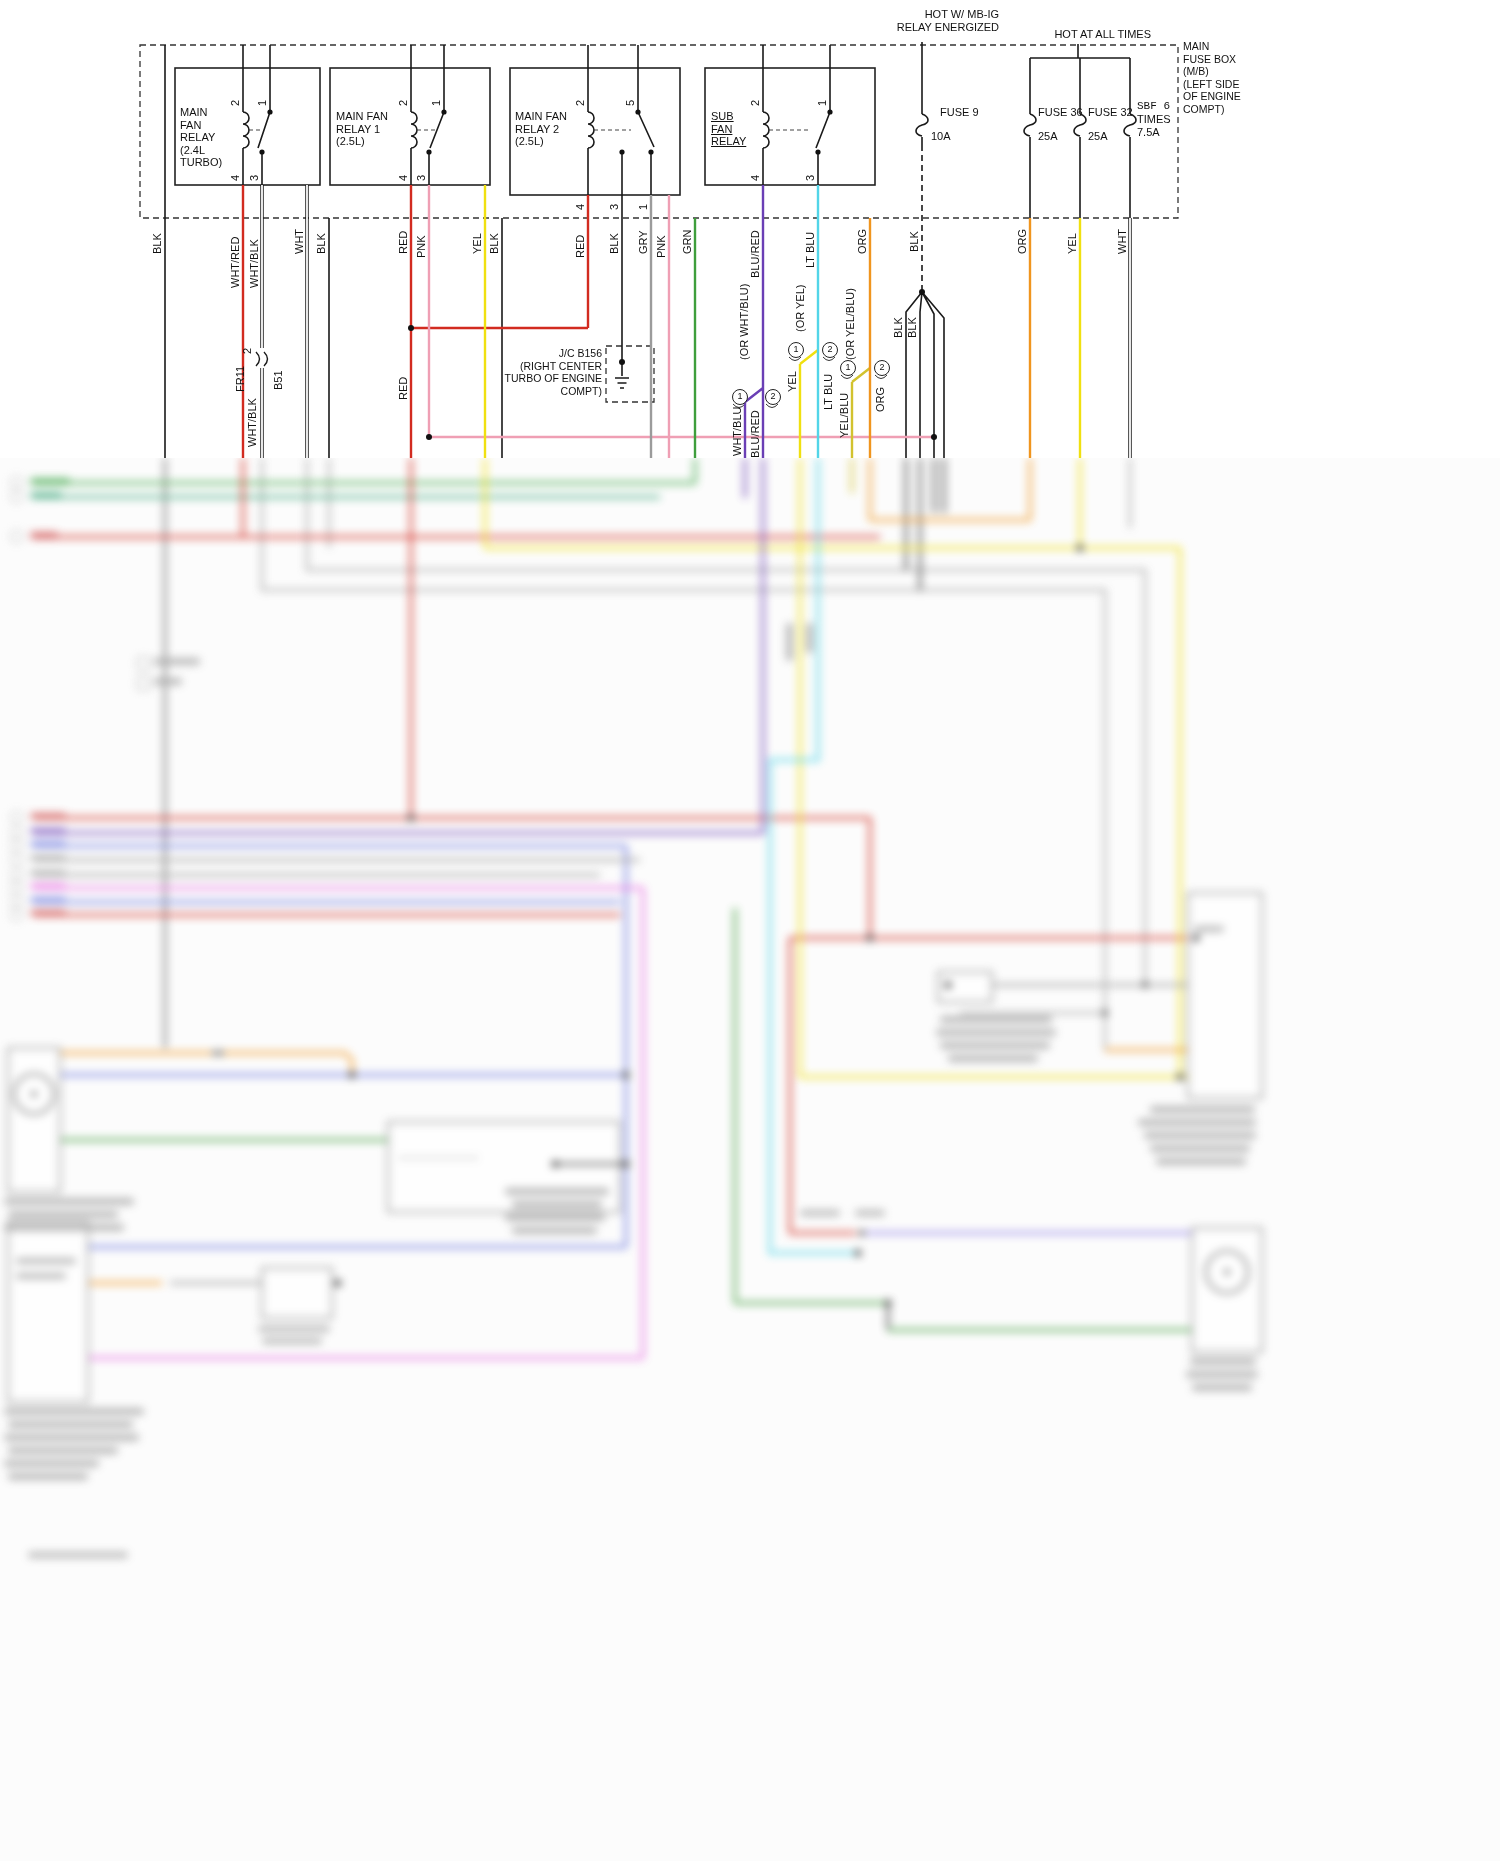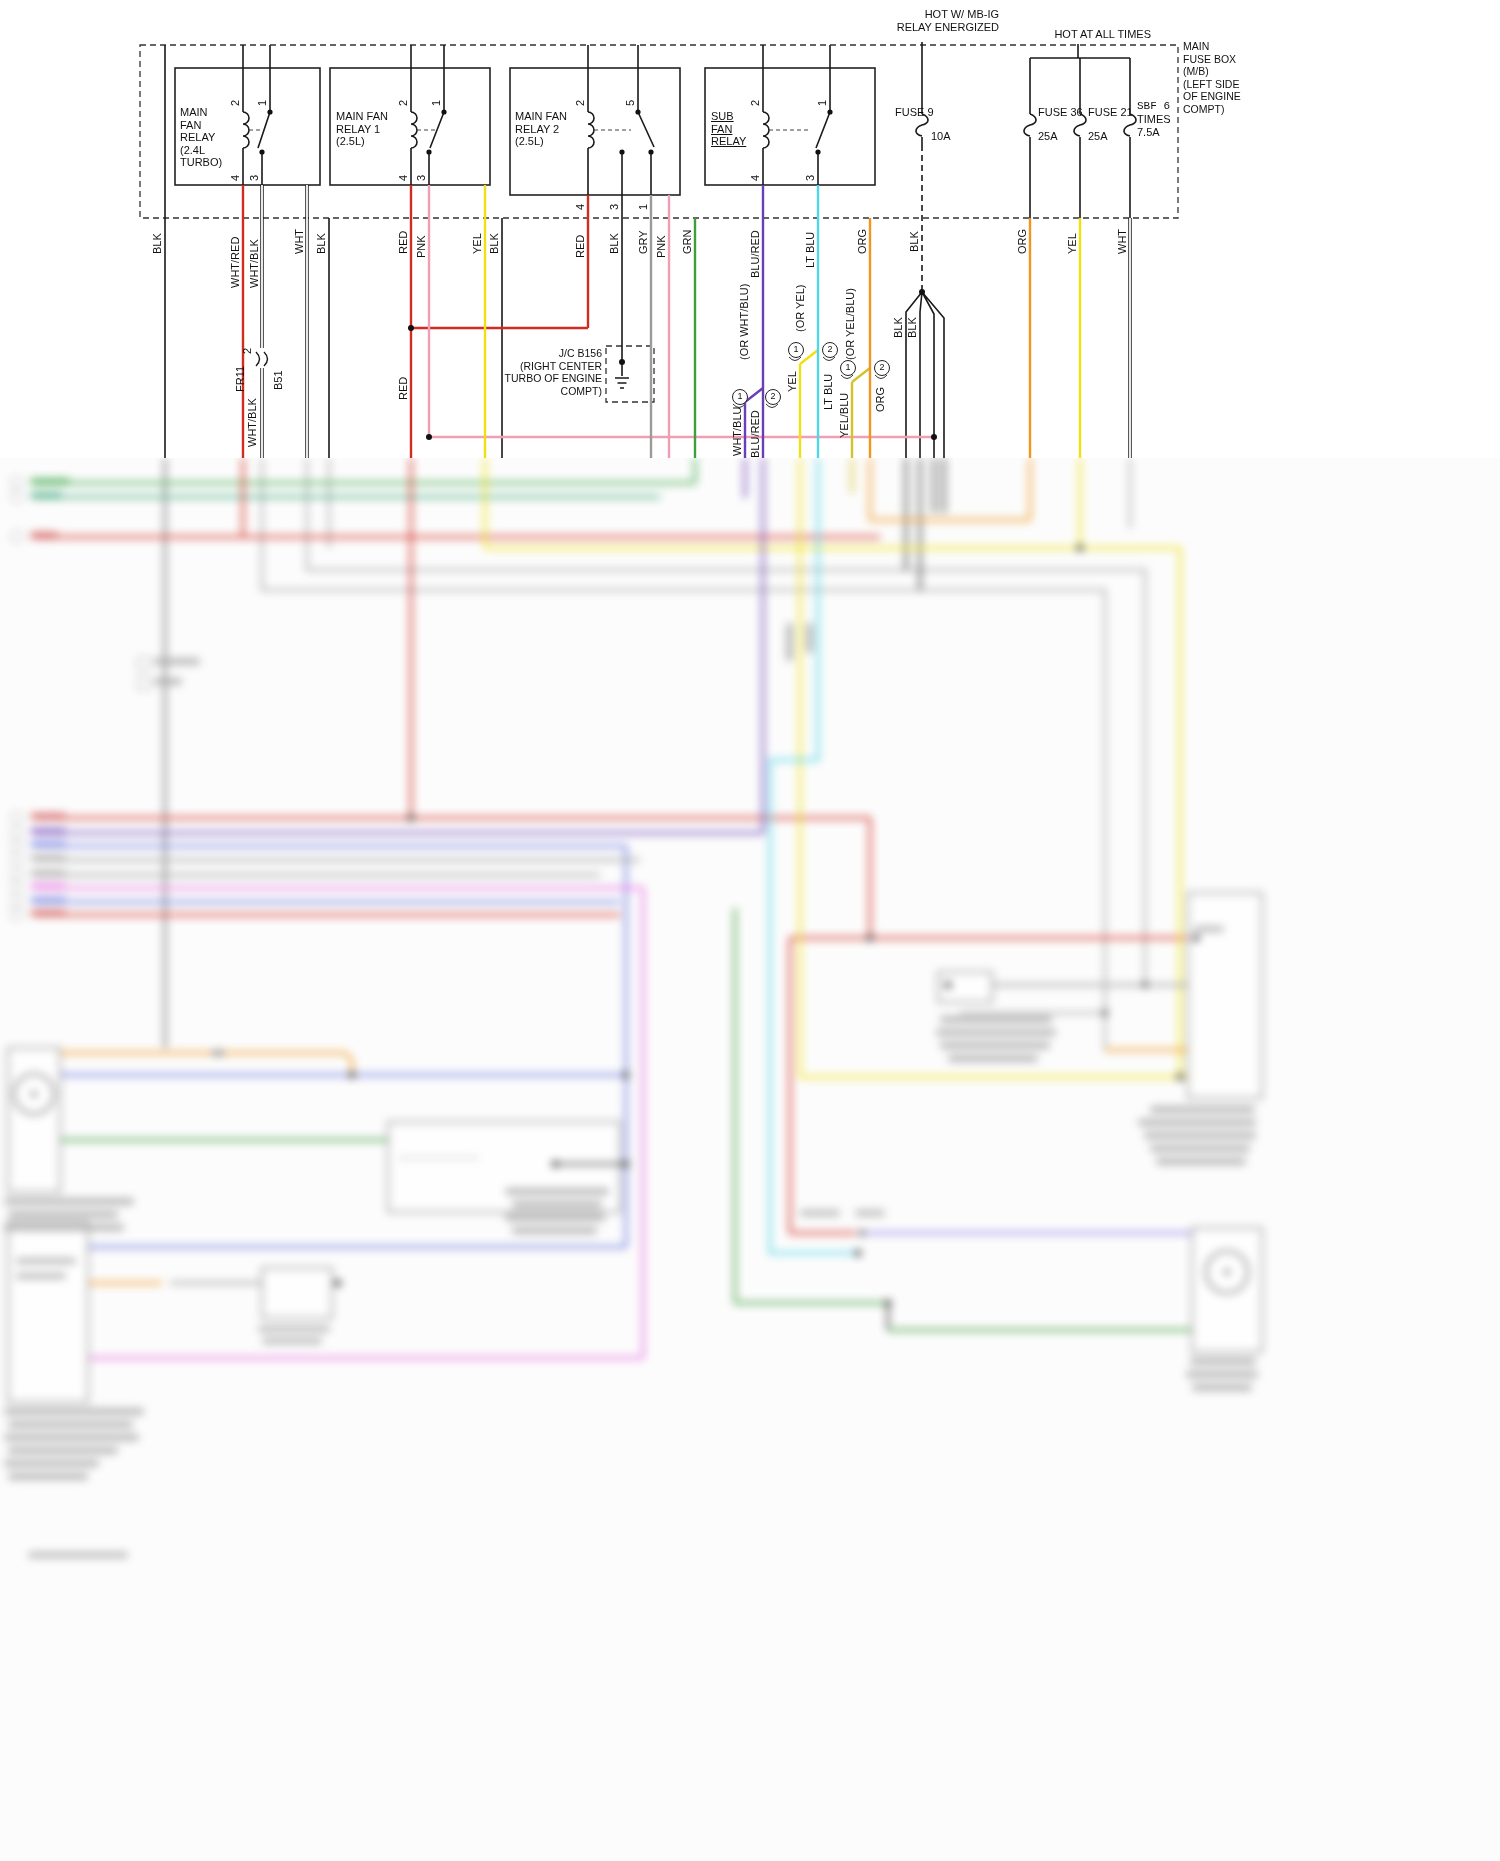--- a/index.html
+++ b/index.html
@@ -133,25 +133,25 @@
   <div class="tblock" style="left:336px;top:110px;width:70px;">MAIN FAN
 RELAY 1
 (2.5L)</div>
   <div class="tblock" style="left:515px;top:110px;width:70px;">MAIN FAN
 RELAY 2
 (2.5L)</div>
   <div class="tblock" style="left:711px;top:110px;width:60px;text-decoration:underline;">SUB
 FAN
 RELAY</div>
 
-  <span class="hlab" style="left:895px;top:106px;">FUSE 9</span>
+  <span class="hlab" style="left:940px;top:106px;">FUSE 9</span>
   <span class="hlab" style="left:931px;top:130px;">10A</span>
   <span class="hlab" style="left:1038px;top:106px;">FUSE 36</span>
   <span class="hlab" style="left:1038px;top:130px;">25A</span>
-  <span class="hlab" style="left:1088px;top:106px;">FUSE 21</span>
+  <span class="hlab" style="left:1088px;top:106px;">FUSE 32</span>
   <span class="hlab" style="left:1088px;top:130px;">25A</span>
   <span class="hlab" style="left:1137px;top:100px;font-family:Liberation Mono, monospace;">SBF 6</span>
   <span class="hlab" style="left:1137px;top:113px;">TIMES</span>
   <span class="hlab" style="left:1137px;top:126px;">7.5A</span>
 
   <div class="tblock small right" style="left:488px;top:347px;width:114px;">J/C B156
 (RIGHT CENTER
 TURBO OF ENGINE
 COMPT)</div>
 

